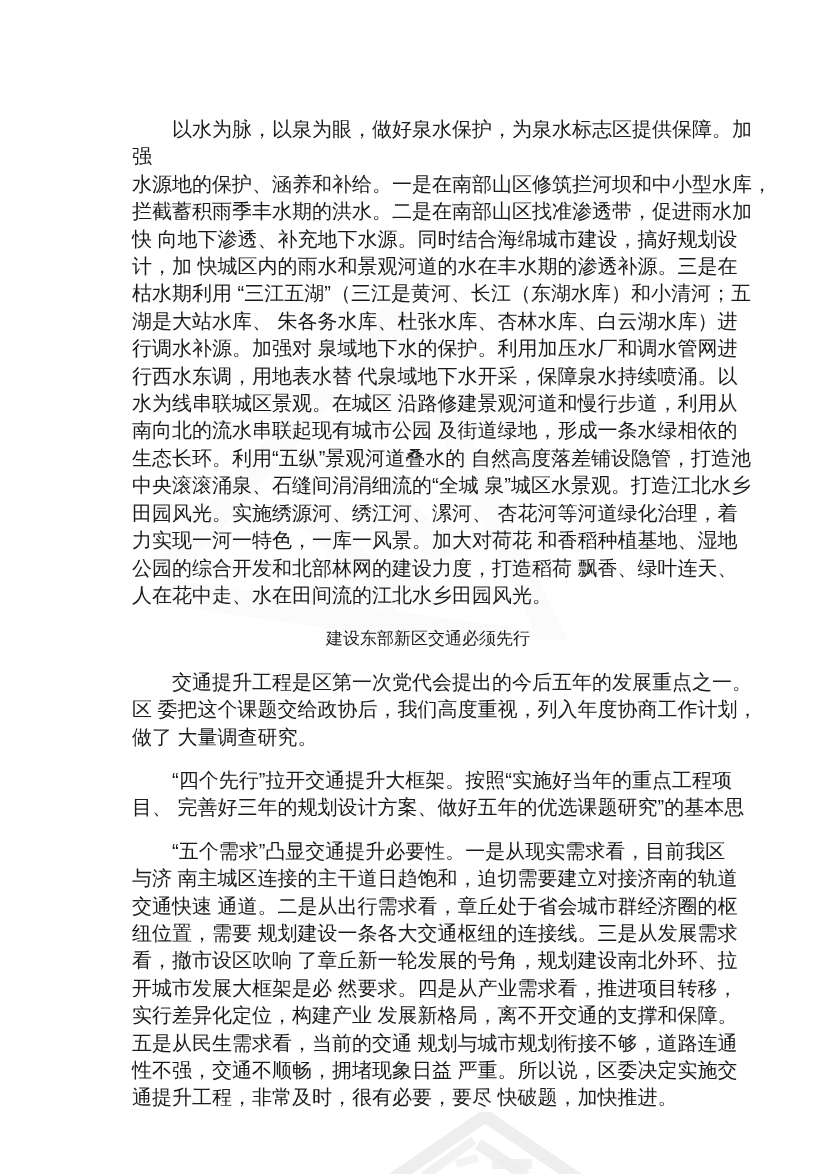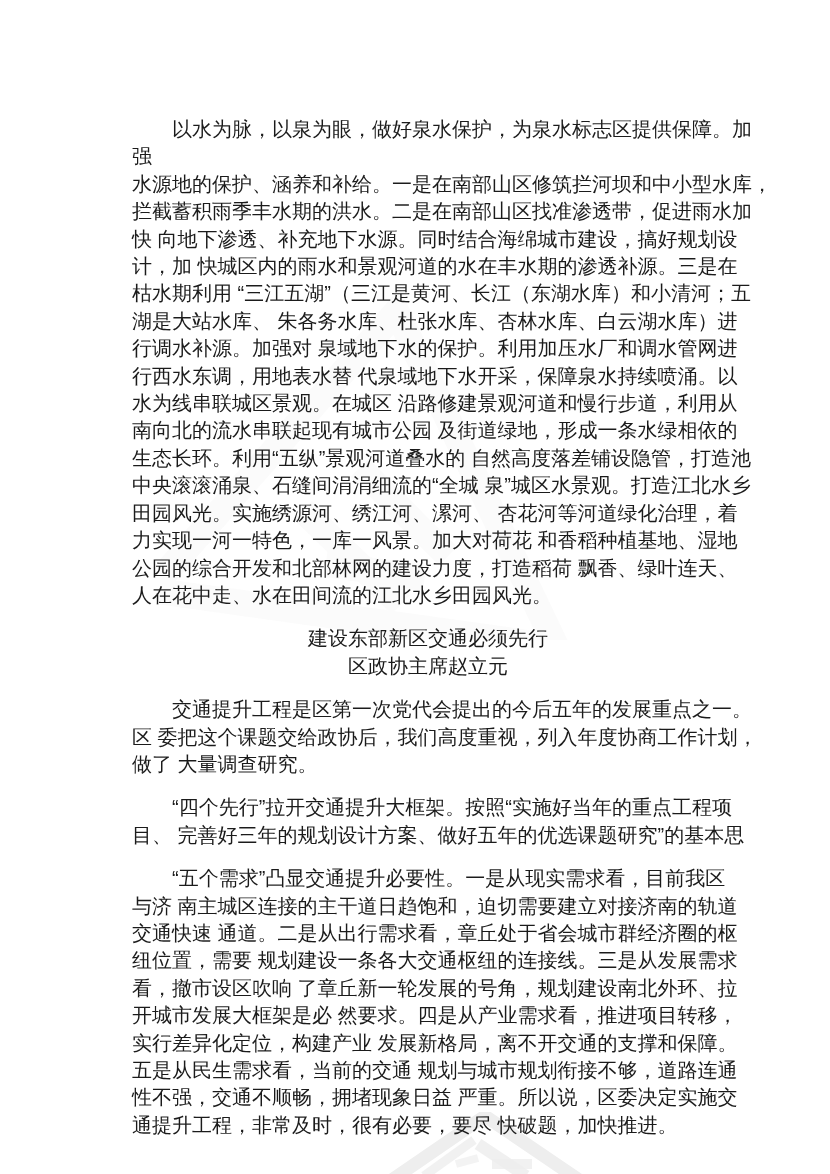--- a/index.html
+++ b/index.html
@@ -24,21 +24,21 @@
     z-index: 2;
   }
   .para {
     margin: 16px;
     white-space: pre;        
     font-weight: 400;
   }
   .heading {
     margin: 0;
     text-align: center;
-    font-size: 20px;
+    font-size: 17px;
     line-height: 27.4px;
     font-weight: 500;
     white-space: pre;
   }
   .watermark {
     position: absolute;
     z-index: 1;
     pointer-events: none;
   }
   .wm-bottom { left: 386px; top: 1112px; }
@@ -83,21 +83,20 @@
 南向北的流水串联起现有城市公园 及街道绿地，形成一条水绿相依的
 生态长环。利用“五纵”景观河道叠水的 自然高度落差铺设隐管，打造池
 中央滚滚涌泉、石缝间涓涓细流的“全城 泉”城区水景观。打造江北水乡
 田园风光。实施绣源河、绣江河、漯河、 杏花河等河道绿化治理，着
 力实现一河一特色，一库一风景。加大对荷花 和香稻种植基地、湿地
 公园的综合开发和北部林网的建设力度，打造稻荷 飘香、绿叶连天、
 人在花中走、水在田间流的江北水乡田园风光。</p>
 
     <h2 class="heading">建设东部新区交通必须先行</h2>
 
-    <h3 class="heading">区政协主席赵立元</h3>
 
     <p class="para">　　交通提升工程是区第一次党代会提出的今后五年的发展重点之一。
 区 委把这个课题交给政协后，我们高度重视，列入年度协商工作计划，
 做了 大量调查研究。</p>
 
     <p class="para">　　“四个先行”拉开交通提升大框架。按照“实施好当年的重点工程项
 目、 完善好三年的规划设计方案、做好五年的优选课题研究”的基本思</p>
 
     <p class="para">　　“五个需求”凸显交通提升必要性。一是从现实需求看，目前我区
 与济 南主城区连接的主干道日趋饱和，迫切需要建立对接济南的轨道

